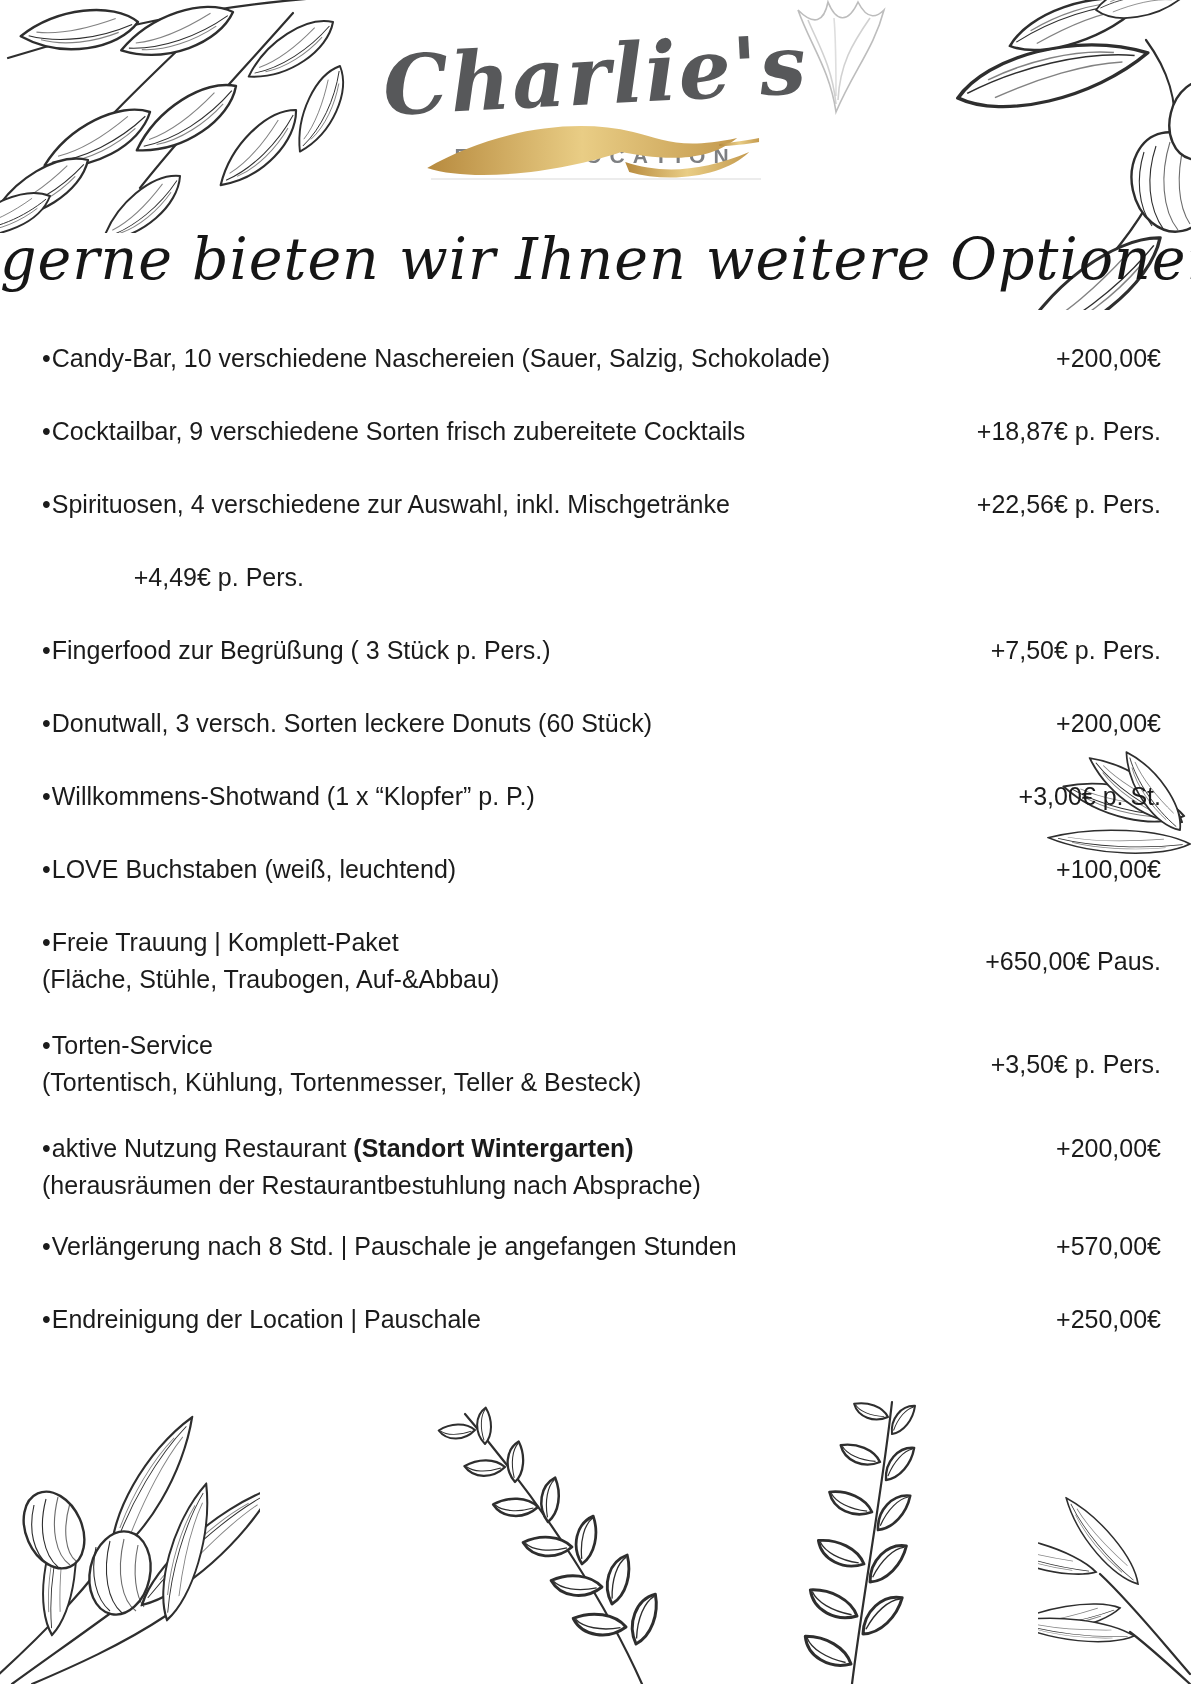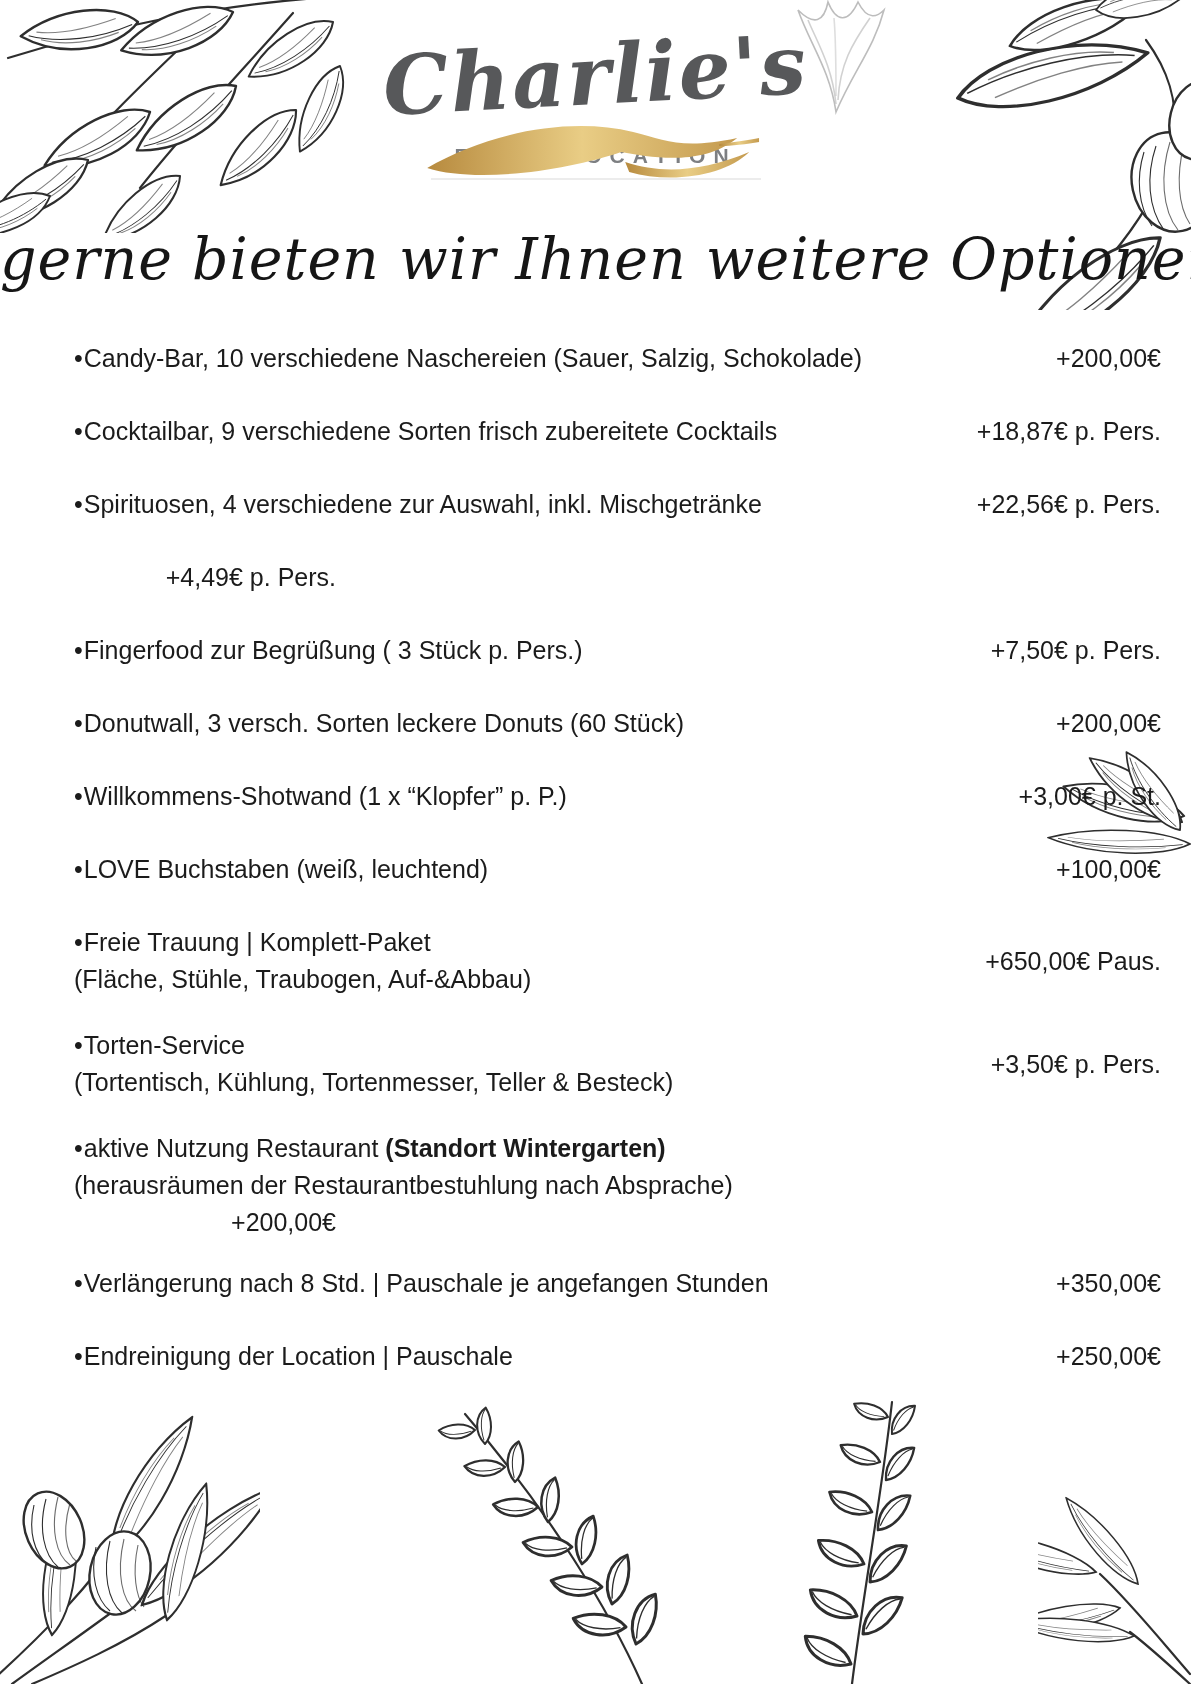--- a/index.html
+++ b/index.html
@@ -22,30 +22,30 @@
   .logo-divider{position:absolute;left:50%;transform:translateX(-50%);top:144px;width:330px;height:2px;background:#ececec;}
   .logo-sub{display:block;margin-top:28px;font-size:21px;font-weight:600;color:#7d7f82;letter-spacing:8px;}
 
   
   .headline{position:absolute;left:0;right:30px;top:226px;text-align:center;
             font-family:"DejaVu Serif",serif;font-style:italic;font-weight:400;
             font-size:57px;color:#161616;white-space:nowrap;letter-spacing:1px;}
 
   
   .menu{position:absolute;left:42px;right:30px;top:340px;display:flex;flex-direction:column;}
-  .row{display:flex;align-items:center;margin-left:32px;}
+  .row{display:flex;align-items:center;}
   .row .itext{flex:1;font-size:25px;line-height:37px;color:#1b1b1b;}
   .row .iprice{flex:none;width:262px;text-align:right;font-size:25px;line-height:37px;color:#1b1b1b;}
   .row .bullet{margin-right:1px;}
   .row .line2{display:block;}
   .row .bold{font-weight:700;}
   .mb36{margin-bottom:36px;}
   .mb29{margin-bottom:29px;}
   .mb24{margin-bottom:24px;}
-  .row.top{align-items:flex-start;flex-direction:column;}
+  .row.top{align-items:flex-start;}
 </style>
 </head>
 <body>
 
 <div class="page">
 
   <svg width="0" height="0" style="position:absolute">
     <defs>
       <linearGradient id="gold" x1="0" y1="0" x2="1" y2="0">
         <stop offset="0" stop-color="#b78a3e"></stop>
@@ -240,21 +240,21 @@
     <div class="row top mb24">
       <div class="itext">
         <span><span class="bullet">•</span><span>aktive Nutzung Restaurant </span><span class="bold">(Standort Wintergarten)</span></span>
         <span class="line2">(herausräumen der Restaurantbestuhlung nach Absprache)</span>
       </div>
       <div class="iprice">+200,00€</div>
     </div>
 
     <div class="row mb36">
       <div class="itext"><span class="bullet">•</span><span>Verlängerung nach 8 Std. | Pauschale je angefangen Stunden</span></div>
-      <div class="iprice">+350,00€</div>
+      <div class="iprice">+570,00€</div>
     </div>
 
     <div class="row">
       <div class="itext"><span class="bullet">•</span><span>Endreinigung der Location | Pauschale</span></div>
       <div class="iprice">+250,00€</div>
     </div>
 
   </div>
 </div>
 

